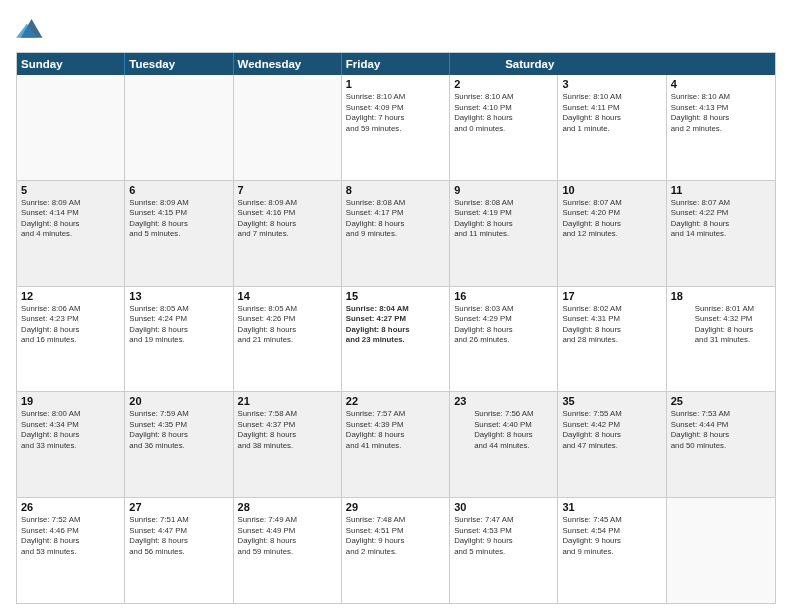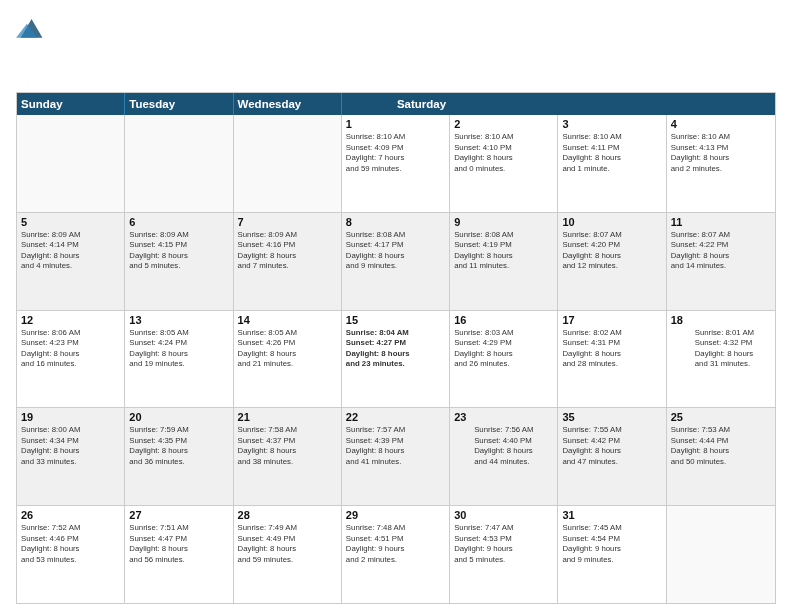--- a/index.html
+++ b/index.html
@@ -9,21 +9,20 @@
       width: 792px;
       height: 612px;
       overflow: hidden;
     }
     .page {
       width: 792px;
       height: 612px;
       padding: 16px 16px 8px 16px;
       display: flex;
       flex-direction: column;
-      gap: 40px;
     }
     .header {
       display: flex;
       justify-content: space-between;
       align-items: flex-start;
       margin-bottom: 8px;
     }
     .logo {
       display: flex;
       align-items: center;
@@ -130,20 +129,21 @@
       <div class="month-title"></div>
       <div class="location"></div>
     </div>
   </div>
 
   <div class="calendar">
     <div class="cal-header">
     <div class="cal-header-cell">Sunday</div>
         <div class="cal-header-cell">Tuesday</div>
         <div class="cal-header-cell">Wednesday</div>
+        <div class="cal-header-cell">Friday</div>
         <div class="cal-header-cell">Saturday</div>
       </div>
     <div class="cal-body">
     <div class="cal-row">
           <div class="cal-cell empty"></div>
           <div class="cal-cell empty"></div>
           <div class="cal-cell empty"></div>
           <div class="cal-cell">
             <div class="cell-day">1</div>
             <div class="cell-info" style="white-space: pre-line;">Sunrise: 8:10 AM

